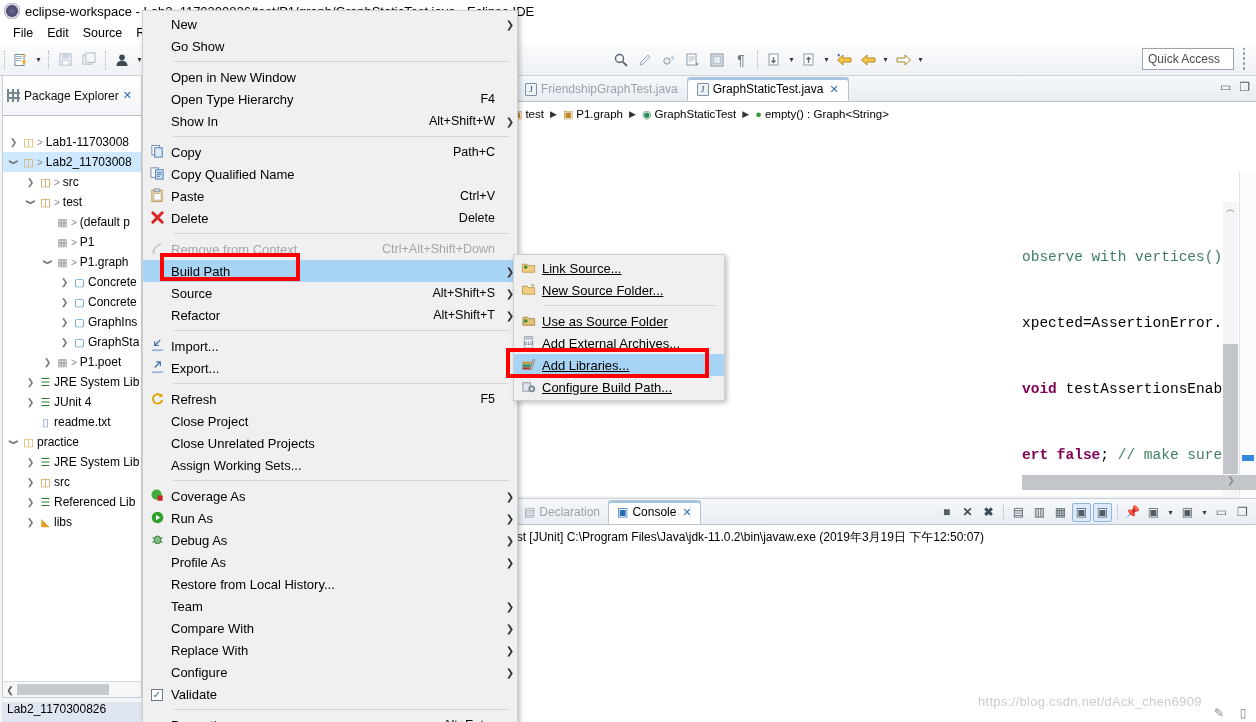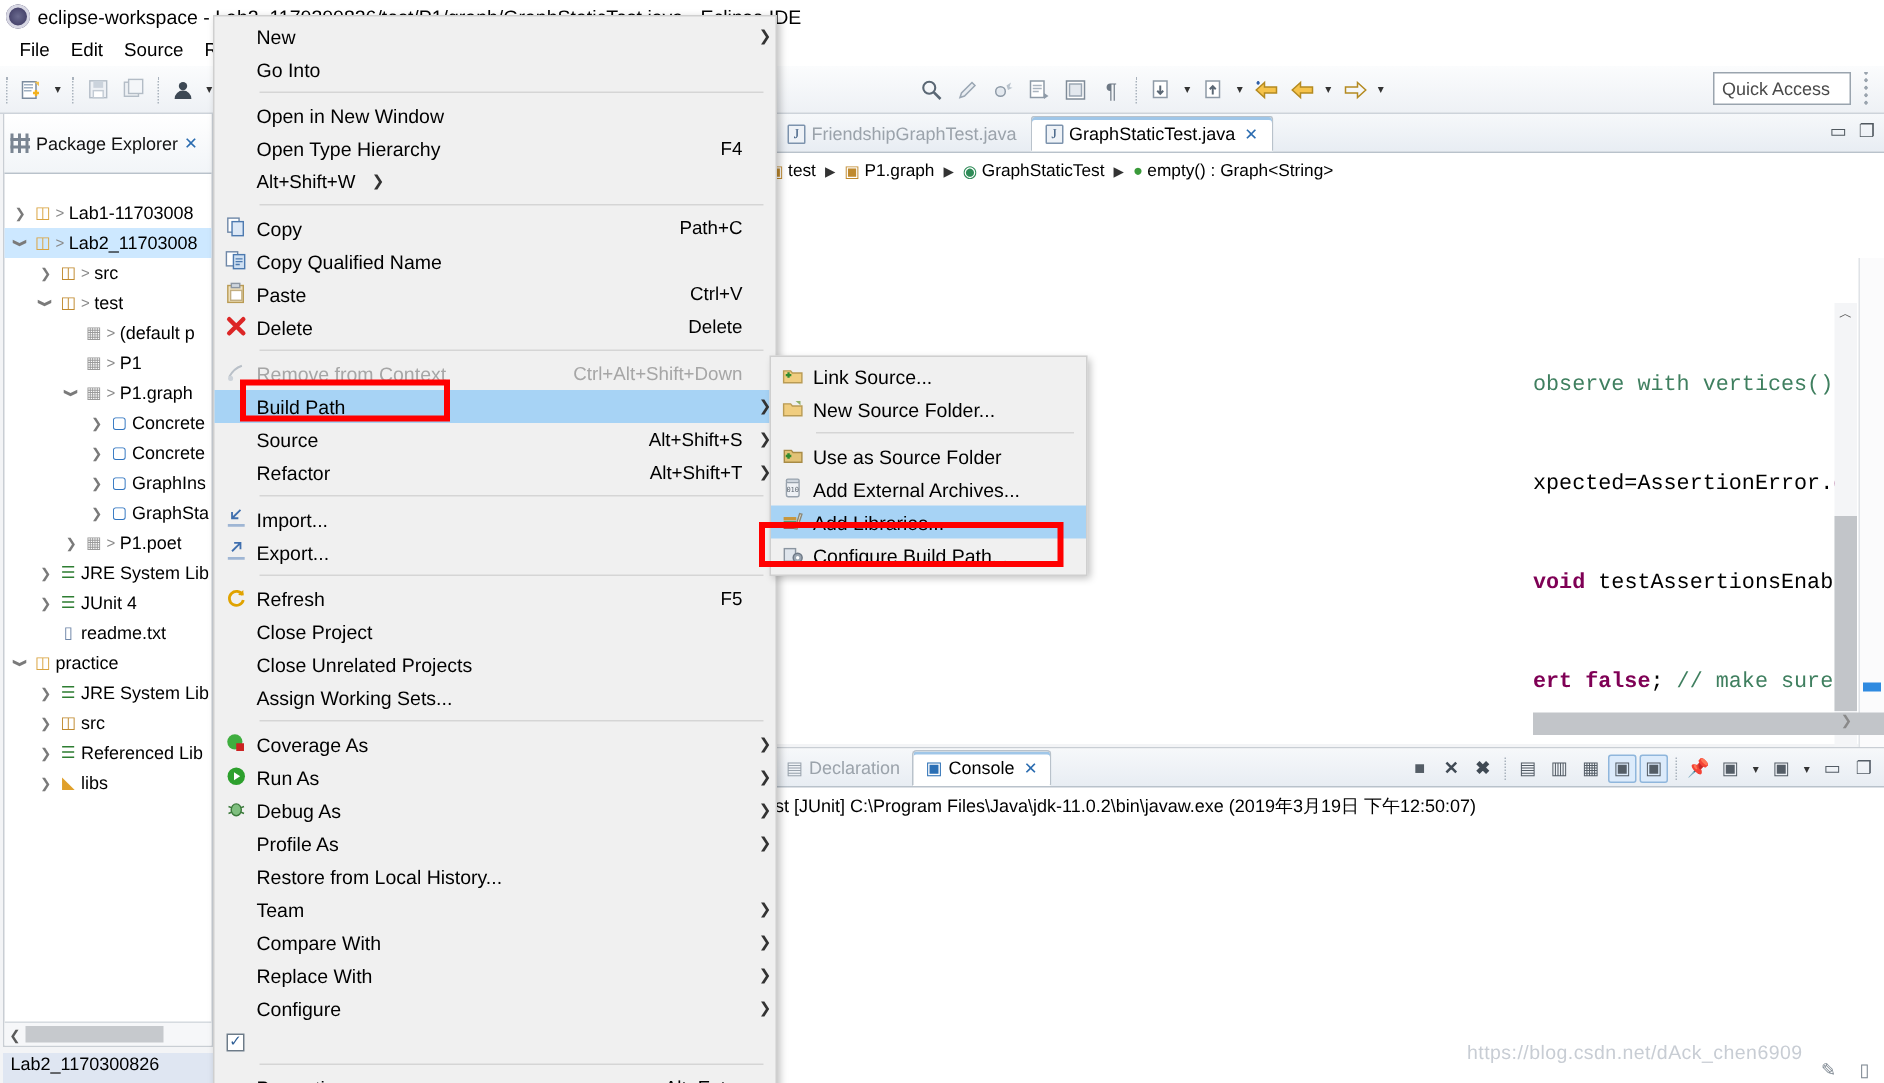--- a/index.html
+++ b/index.html
@@ -268,24 +268,24 @@
   .mrow .micon {
     width: 28px; flex: none; text-align: center; font-size: 12px; line-height: 1;
   }
   .mrow .mlabel { flex: 1; }
   .mrow .maccel { color: #000; margin-right: 8px; font-size: 12.5px; }
   .mrow.disabled .maccel { color: #a6a6a6; }
   .mrow .marrow { width: 14px; text-align: center; color: #333; font-size: 10px; }
   .msep { height: 1px; margin: 4px 8px 4px 30px; background: #d5d5d5; }
 
   .submenu {
-    position: absolute; left: 513px; top: 237px; width: 212px;
+    position: absolute; left: 513px; top: 254px; width: 212px;
     background: #f0f0f0; border: 1px solid #cfcfcf;
     box-shadow: 2px 2px 5px rgba(0,0,0,0.25);
-    padding: 2px 0; z-index: 60;
+    padding: 2px 0; z-index: 60; text-decoration: underline;
   }
 
   .hl-box {
     position: absolute; border: 4px solid #ff0000; z-index: 80; pointer-events: none;
   }
   .checkbox-glyph {
     width: 12px; height: 12px; border: 1px solid #6d7b88; background: #fff;
     display: inline-flex; align-items: center; justify-content: center;
     color: #2f5f96; font-size: 10px; line-height: 1;
   }
@@ -668,39 +668,40 @@
 
   <div class="ctxmenu">
       <div class="mrow">
         <span class="micon"></span>
         <span class="mlabel">New</span>
         <span class="maccel"></span>
         <span class="marrow">❯</span>
       </div>
       <div class="mrow">
         <span class="micon"></span>
-        <span class="mlabel">Go Into</span>
+        <span class="mlabel">Go Show</span>
         <span class="maccel"></span>
         <span class="marrow"></span>
       </div>
       <div class="msep"></div>
       <div class="mrow">
         <span class="micon"></span>
         <span class="mlabel">Open in New Window</span>
         <span class="maccel"></span>
         <span class="marrow"></span>
       </div>
       <div class="mrow">
         <span class="micon"></span>
         <span class="mlabel">Open Type Hierarchy</span>
         <span class="maccel">F4</span>
         <span class="marrow"></span>
       </div>
       <div class="mrow">
         <span class="micon"></span>
+        <span class="mlabel">Show In</span>
         <span class="maccel">Alt+Shift+W</span>
         <span class="marrow">❯</span>
       </div>
       <div class="msep"></div>
       <div class="mrow">
         <span class="micon"><svg width="15" height="15" viewBox="0 0 16 16">
             <rect x="2" y="1.5" width="8" height="10" fill="#fff" stroke="#6f88a8"></rect>
             <rect x="5" y="4" width="8" height="10" fill="#dce8f6" stroke="#4d7ab0"></rect>
           </svg></span>
         <span class="mlabel">Copy</span>
@@ -869,20 +870,21 @@
         <span class="marrow">❯</span>
       </div>
       <div class="mrow">
         <span class="micon"></span>
         <span class="mlabel">Configure</span>
         <span class="maccel"></span>
         <span class="marrow">❯</span>
       </div>
       <div class="mrow">
         <span class="micon"><span class="checkbox-glyph">✓</span></span>
+        <span class="mlabel">Validate</span>
         <span class="maccel"></span>
         <span class="marrow"></span>
       </div>
       <div class="msep"></div>
       <div class="mrow">
         <span class="micon"></span>
         <span class="mlabel">Properties</span>
         <span class="maccel">Alt+Enter</span>
         <span class="marrow"></span>
       </div>

